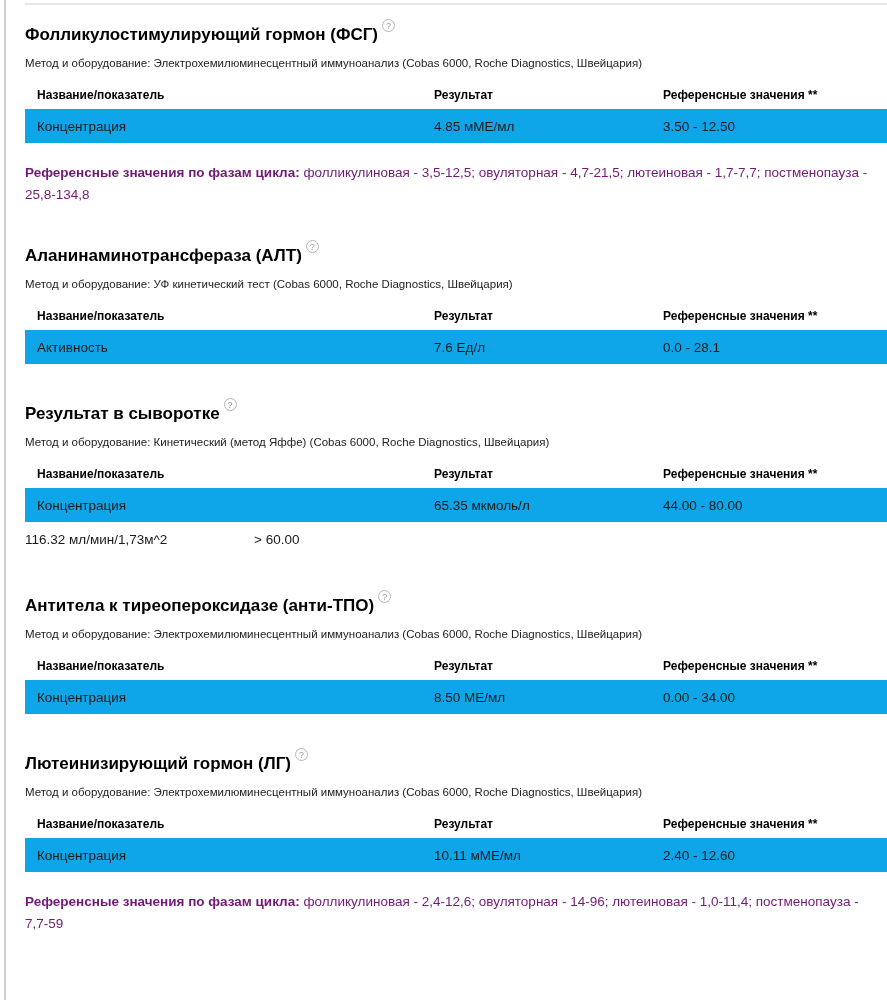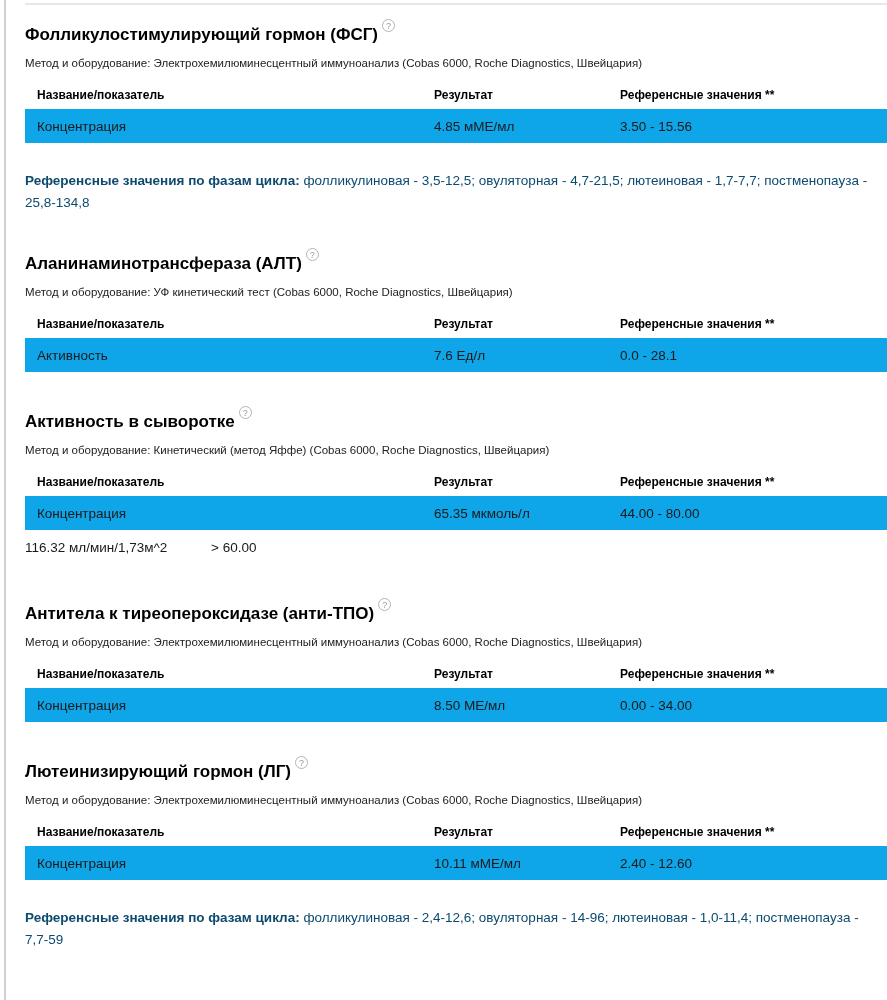--- a/index.html
+++ b/index.html
@@ -71,28 +71,28 @@
     padding-bottom: 7px;
     color: #000;
   }
   .drow {
     height: 34px;
     font-size: 13.5px;
     color: #1a1a1a;
   }
   .drow.shaded { background: #0ea5e9; }
   .c1 { width: 409px; padding-left: 12px; }
-  .c2 { width: 186px; }
+  .c2 { width: 229px; }
   .c3 { flex: 1; }
 
   .note {
-    margin-top: 27px;
+    margin-top: 19px;
     font-size: 13.5px;
     line-height: 22px;
-    color: #0c4a6e;
+    color: #701a75;
     padding-right: 2px;
   }
   .note strong { font-weight: bold; }
 </style>
 </head>
 <body>
 
 <div class="left-line"></div>
 <div class="top-line"></div>
 
@@ -103,21 +103,21 @@
     <p class="method">Метод и оборудование: Электрохемилюминесцентный иммуноанализ (Cobas 6000, Roche Diagnostics, Швейцария)</p>
     <div class="rtable">
       <div class="trow thead">
         <div class="c1">Название/показатель</div>
         <div class="c2">Результат</div>
         <div class="c3">Референсные значения **</div>
       </div>
       <div class="trow drow shaded">
         <div class="c1">Концентрация</div>
         <div class="c2">4.85 мМЕ/мл</div>
-        <div class="c3">3.50 - 15.56</div>
+        <div class="c3">3.50 - 12.50</div>
       </div>
     </div>
     <p class="note">
       <strong>Референсные значения по фазам цикла:</strong>
       <span>фолликулиновая - 3,5-12,5; овуляторная - 4,7-21,5; лютеиновая - 1,7-7,7; постменопауза - 25,8-134,8</span>
     </p>
   </section>
 
   <section class="test-section">
     <h2 class="section-title"><span>Аланинаминотрансфераза (АЛТ)</span><span class="help">?</span></h2>
@@ -130,21 +130,21 @@
       </div>
       <div class="trow drow shaded">
         <div class="c1">Активность</div>
         <div class="c2">7.6 Ед/л</div>
         <div class="c3">0.0 - 28.1</div>
       </div>
     </div>
   </section>
 
   <section class="test-section">
-    <h2 class="section-title"><span>Активность в сыворотке</span><span class="help">?</span></h2>
+    <h2 class="section-title"><span>Результат в сыворотке</span><span class="help">?</span></h2>
     <p class="method">Метод и оборудование: Кинетический (метод Яффе) (Cobas 6000, Roche Diagnostics, Швейцария)</p>
     <div class="rtable">
       <div class="trow thead">
         <div class="c1">Название/показатель</div>
         <div class="c2">Результат</div>
         <div class="c3">Референсные значения **</div>
       </div>
       <div class="trow drow shaded">
         <div class="c1">Концентрация</div>
         <div class="c2">65.35 мкмоль/л</div>

